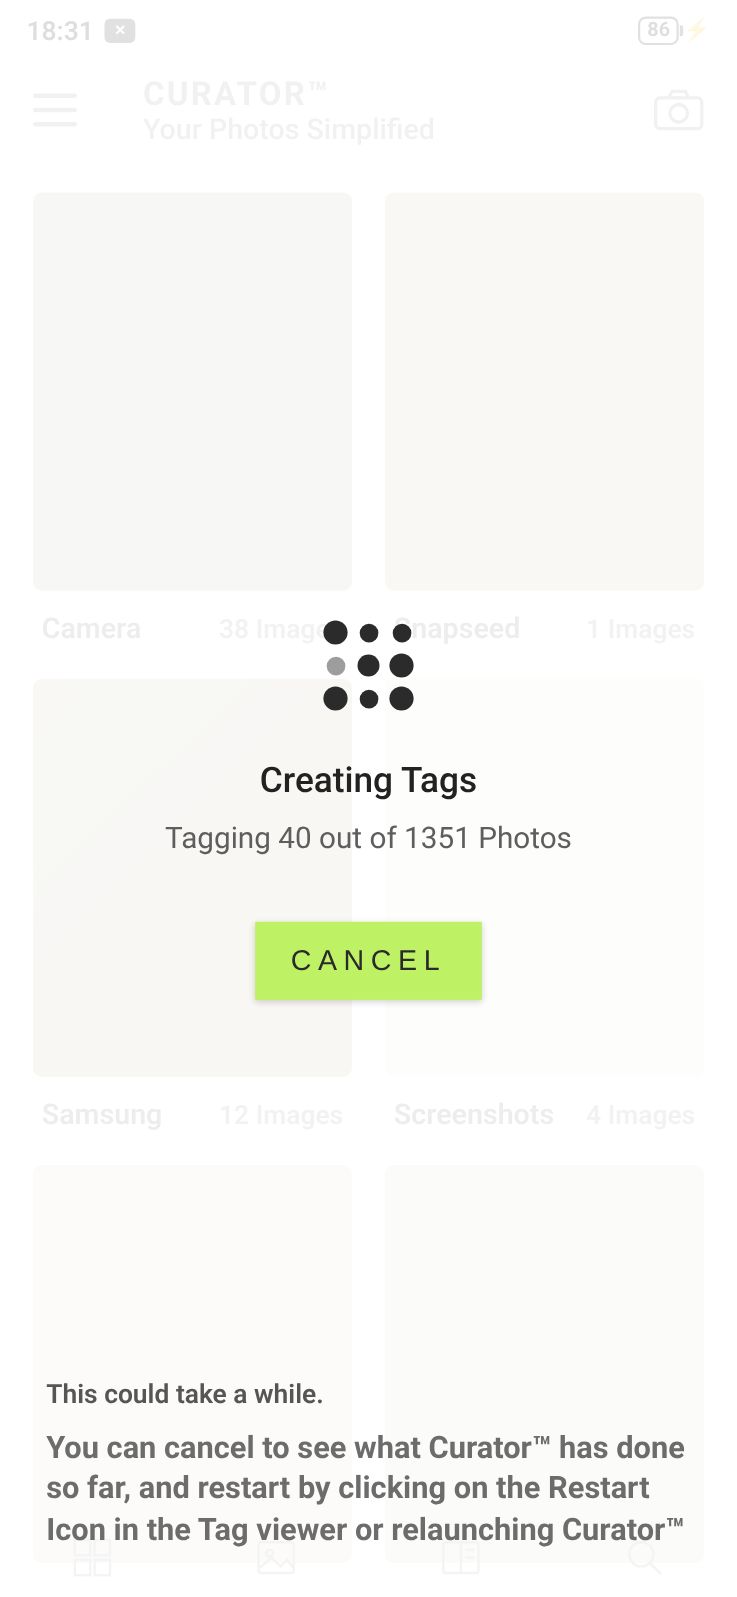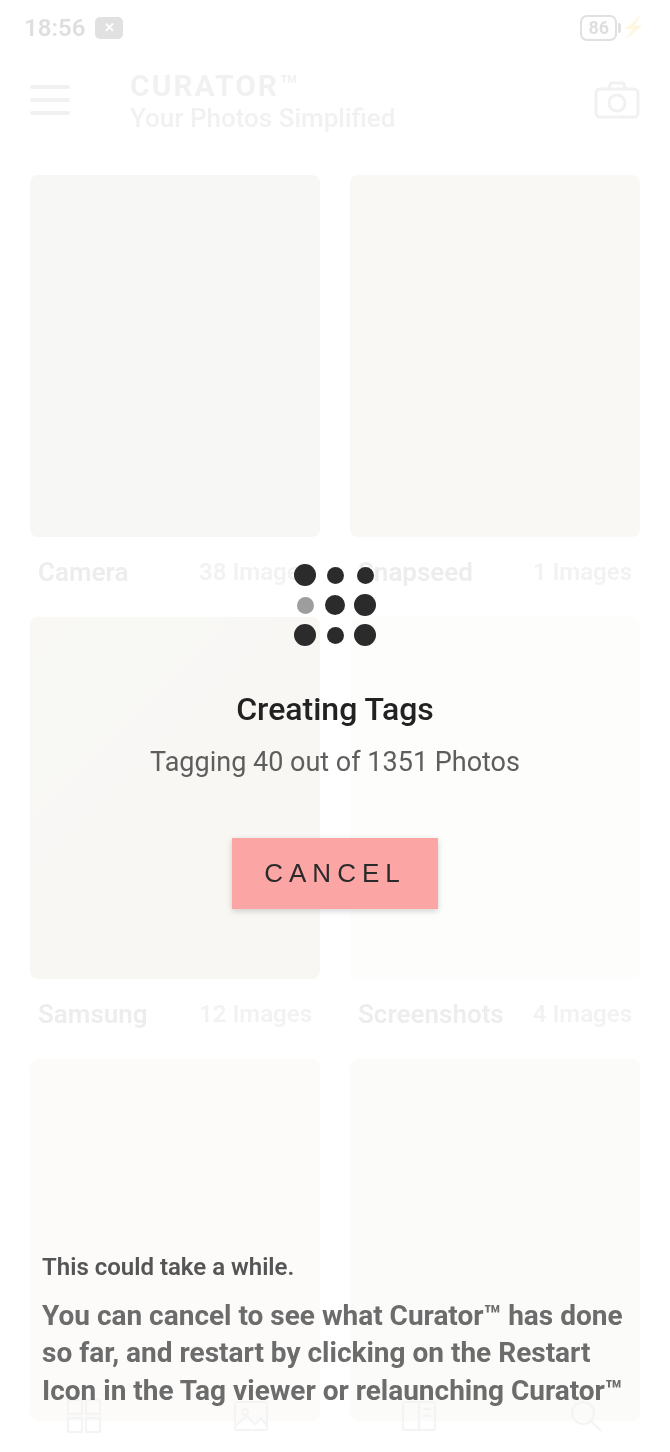--- a/index.html
+++ b/index.html
@@ -35,32 +35,32 @@
   .dim-overlay { position: absolute; inset: 0; background: rgba(255,255,255,0.86); }
   
   .modal-group { position: absolute; left: 0; right: 0; top: 560px; text-align: center; padding: 0 4px; }
   .spinner { display: grid; grid-template-columns: repeat(3, 30px); grid-template-rows: repeat(3, 30px); gap: 0; justify-content: center; margin: 0 auto 40px; }
   .spinner .d { width: 22px; height: 22px; border-radius: 50%; background: #2b2b2b; margin: auto; }
   .spinner .d.sm { width: 17px; height: 17px; }
   .spinner .d.li { background: #9d9d9d; }
   .spinner .d.md { width: 20px; height: 20px; }
   .creating { font-size: 32px; font-weight: 500; color: #222; margin-bottom: 18px; }
   .progress { font-size: 27px; color: #5e5e5e; font-weight: 400; margin-bottom: 60px; }
-  .cancel-btn { display: inline-block; background: #fca5a5; padding: 20px 32px; font-size: 26px; font-weight: 500; letter-spacing: 6px; color: #2a2a2a; border: none; box-shadow: 0 2px 6px rgba(0,0,0,0.18); cursor: pointer; }
+  .cancel-btn { display: inline-block; background: #bef264; padding: 20px 32px; font-size: 26px; font-weight: 500; letter-spacing: 6px; color: #2a2a2a; border: none; box-shadow: 0 2px 6px rgba(0,0,0,0.18); cursor: pointer; }
   
   .info-block { position: absolute; left: 42px; right: 42px; bottom: 42px; color: #6c6c6c; }
   .info-title { font-size: 24px; font-weight: 600; color: #555; margin-bottom: 16px; }
   .info-body { font-size: 28px; line-height: 1.35; font-weight: 700; }
 </style>
 </head>
 <body>
 
 <div class="status-bar">
   <div class="status-left">
-    <span>18:56</span>
+    <span>18:31</span>
     <span class="x-badge"></span>
   </div>
   <div class="status-right">
     <span class="battery">86</span>
     <span class="bolt">⚡</span>
   </div>
 </div>
 
 <div class="app-header">
   <div class="hamburger">

